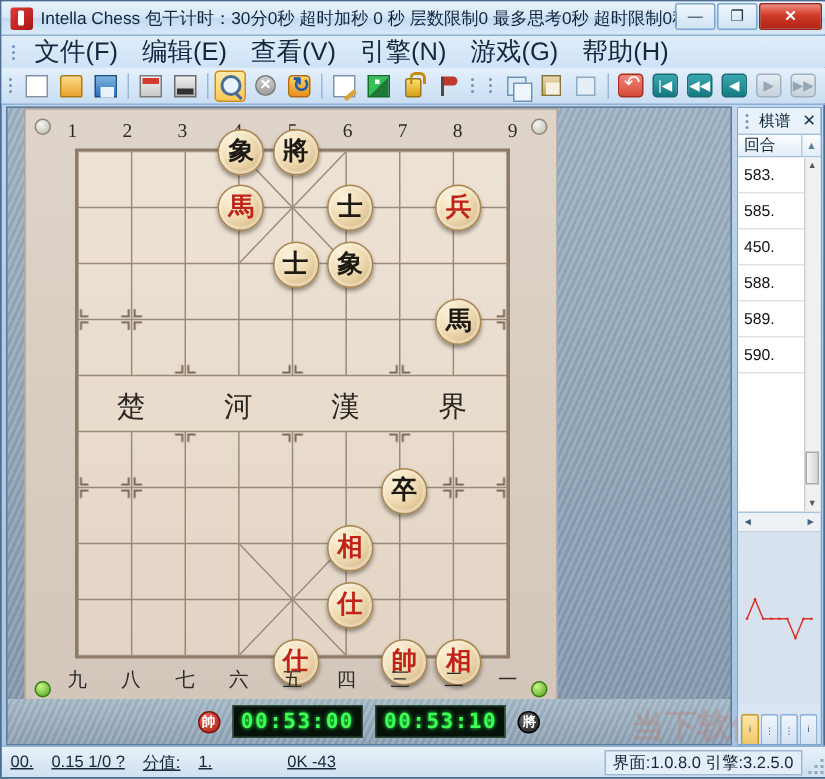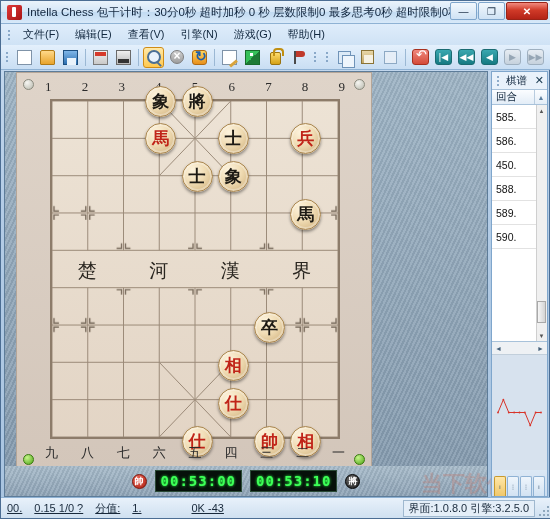--- a/index.html
+++ b/index.html
@@ -52,21 +52,21 @@
 
   
   #menubar {
     position:absolute; left:0; top:23px; width:550px; height:21px;
     background:linear-gradient(180deg,#dfedfb,#cfe2f5);
     display:flex; align-items:center; padding-left:4px;
   }
   .gripper { width:7px; height:16px; margin-right:3px; display:flex; flex-direction:column;
              justify-content:center; align-items:center; gap:2px; flex:0 0 auto;}
   .gripper i { display:block; width:2px; height:2px; background:#6f93b8; border-radius:50%; }
-  .menu-item { font-size:11px; color:#12283f; padding:2px 8px; white-space:nowrap; }
+  .menu-item { font-size:17px; color:#12283f; padding:2px 8px; white-space:nowrap; }
 
   
   #toolbar {
     position:absolute; left:0; top:44px; width:550px; height:25px;
     background:linear-gradient(180deg,#e4f0fc,#c9def3);
     border-bottom:1px solid #8fb2d4;
     display:flex; align-items:center;
   }
   .tbgroup { display:flex; align-items:center; height:25px; padding:0 2px; }
   .tbtn {
@@ -566,22 +566,22 @@
         </span>
       <span>棋谱</span>
       <span id="dock-close">✕</span>
     </div>
     <div id="dock-head">
       <span class="col">回合</span>
       <span class="sortarrow">▲</span>
     </div>
     <div id="dock-list">
       <div id="rows-host">
+          <div class="row">583.</div>
           <div class="row">585.</div>
-          <div class="row">586.</div>
           <div class="row">450.</div>
           <div class="row">588.</div>
           <div class="row">589.</div>
           <div class="row">590.</div>
         </div>
       <div id="dock-vscroll">
         <span class="vs-arrow" style="top:0;">▲</span>
         <span class="vs-arrow" style="bottom:0;">▼</span>
         <div id="dock-vthumb"></div>
       </div>

